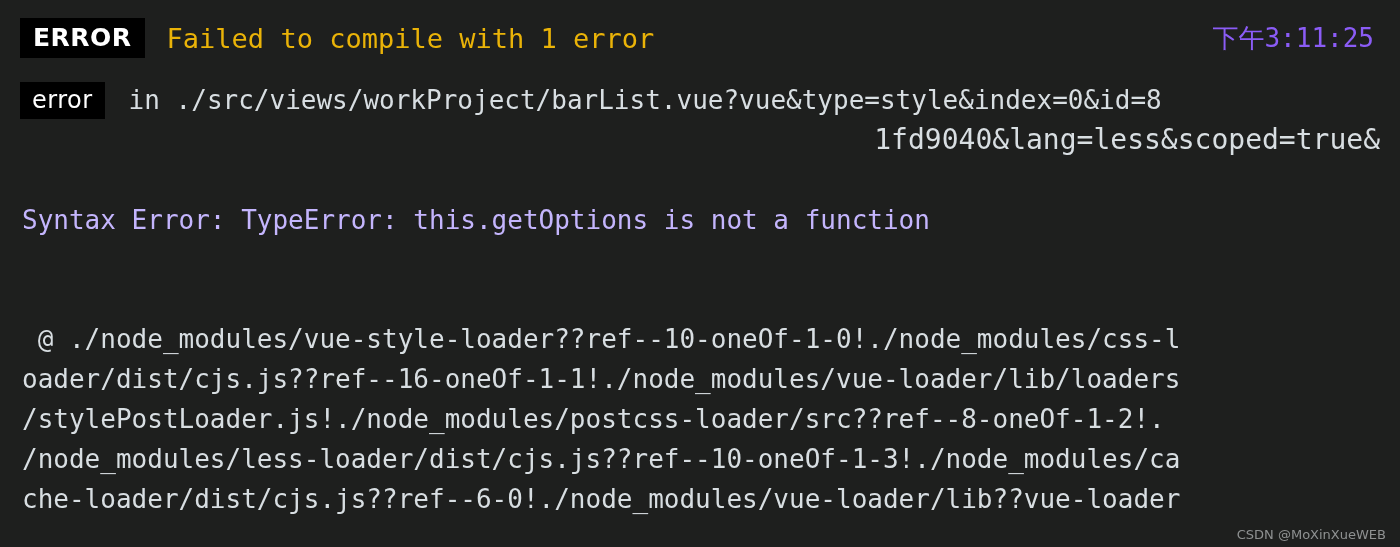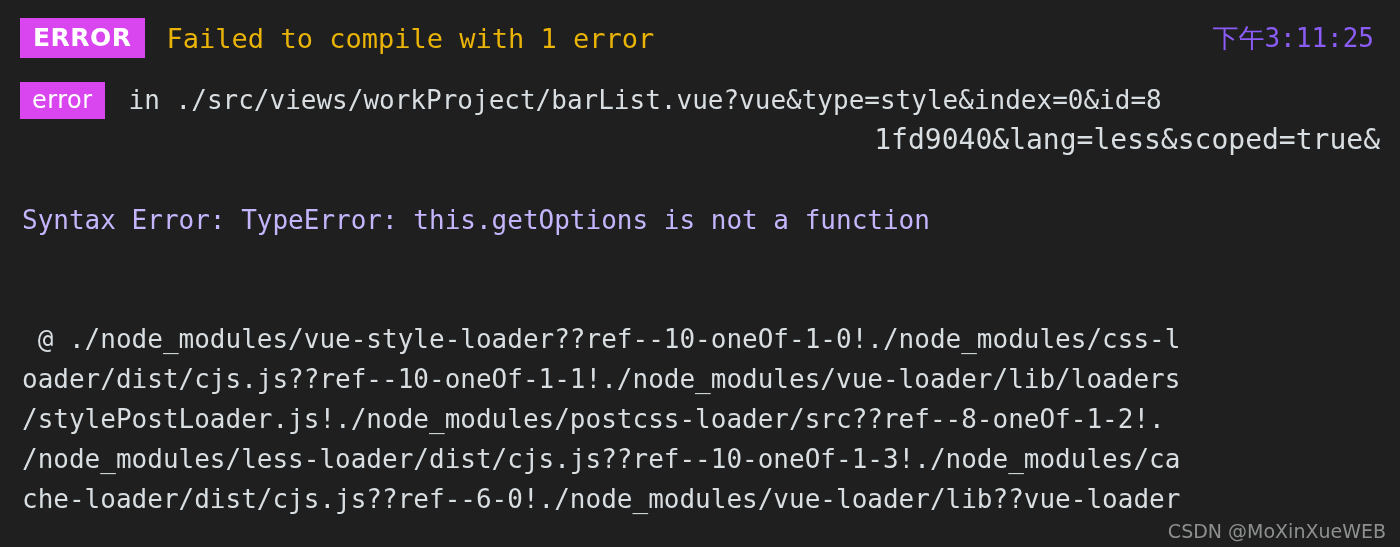--- a/index.html
+++ b/index.html
@@ -30,21 +30,21 @@
     align-items: center;
     justify-content: space-between;
     height: 44px;
   }
   .header-left {
     display: flex;
     align-items: center;
   }
   .badge {
     display: inline-block;
-    background: #d946ef;
+    background: #000000;
     color: #ffffff;
     font-family: "DejaVu Sans", "Liberation Sans", sans-serif;
     font-weight: bold;
     font-size: 25px;
     line-height: 1;
     padding: 7px 13px 8px 13px;
     letter-spacing: 0.5px;
     white-space: pre;
   }
   .badge.small {
@@ -115,21 +115,21 @@
   }
 
   
   .watermark {
     position: absolute;
     right: 14px;
     bottom: 6px;
     color: #b9bcbd;
     opacity: 0.72;
     font-family: "DejaVu Sans", "Liberation Sans", sans-serif;
-    font-size: 19px;
+    font-size: 13px;
     line-height: 1;
     white-space: pre;
     pointer-events: none;
     margin-left: 28px;
   }
 </style>
 </head>
 <body>
 
 <div id="terminal">
@@ -147,21 +147,21 @@
       <span class="badge small">error</span>
       <span class="error-text">in ./src/views/workProject/barList.vue?vue&amp;type=style&amp;index=0&amp;id=8</span>
     </div>
     <div class="error-wrap-line">1fd9040&amp;lang=less&amp;scoped=true&amp;</div>
   </div>
 
   <div class="syntax-line">Syntax Error: TypeError: this.getOptions is not a function</div>
 
   <div class="trace">
     <div class="trace-line"> @ ./node_modules/vue-style-loader??ref--10-oneOf-1-0!./node_modules/css-l</div>
-    <div class="trace-line">oader/dist/cjs.js??ref--10-oneOf-1-1!./node_modules/vue-loader/lib/loaders</div>
+    <div class="trace-line">oader/dist/cjs.js??ref--16-oneOf-1-1!./node_modules/vue-loader/lib/loaders</div>
     <div class="trace-line">/stylePostLoader.js!./node_modules/postcss-loader/src??ref--8-oneOf-1-2!.</div>
     <div class="trace-line">/node_modules/less-loader/dist/cjs.js??ref--10-oneOf-1-3!./node_modules/ca</div>
     <div class="trace-line">che-loader/dist/cjs.js??ref--6-0!./node_modules/vue-loader/lib??vue-loader</div>
   </div>
 
   <div class="watermark">CSDN @MoXinXueWEB</div>
 
 </div>
 
 </body></html>

